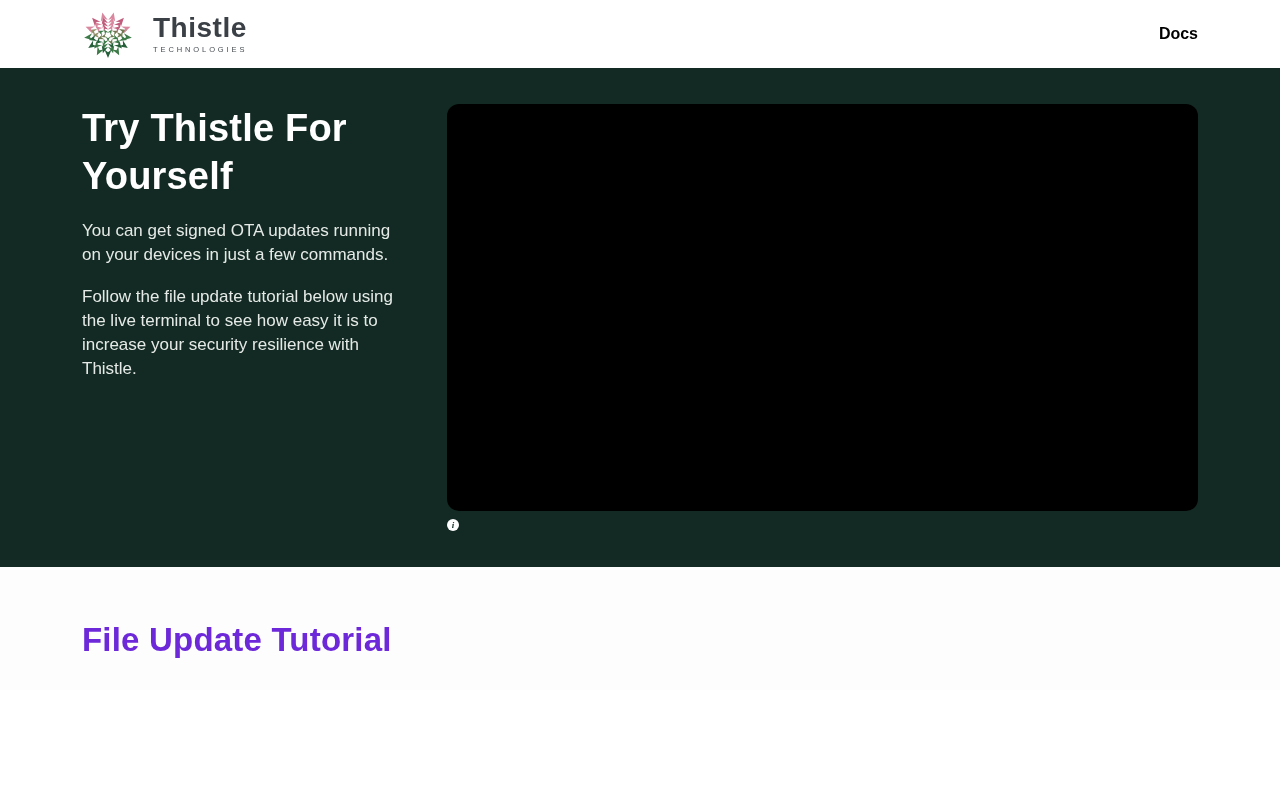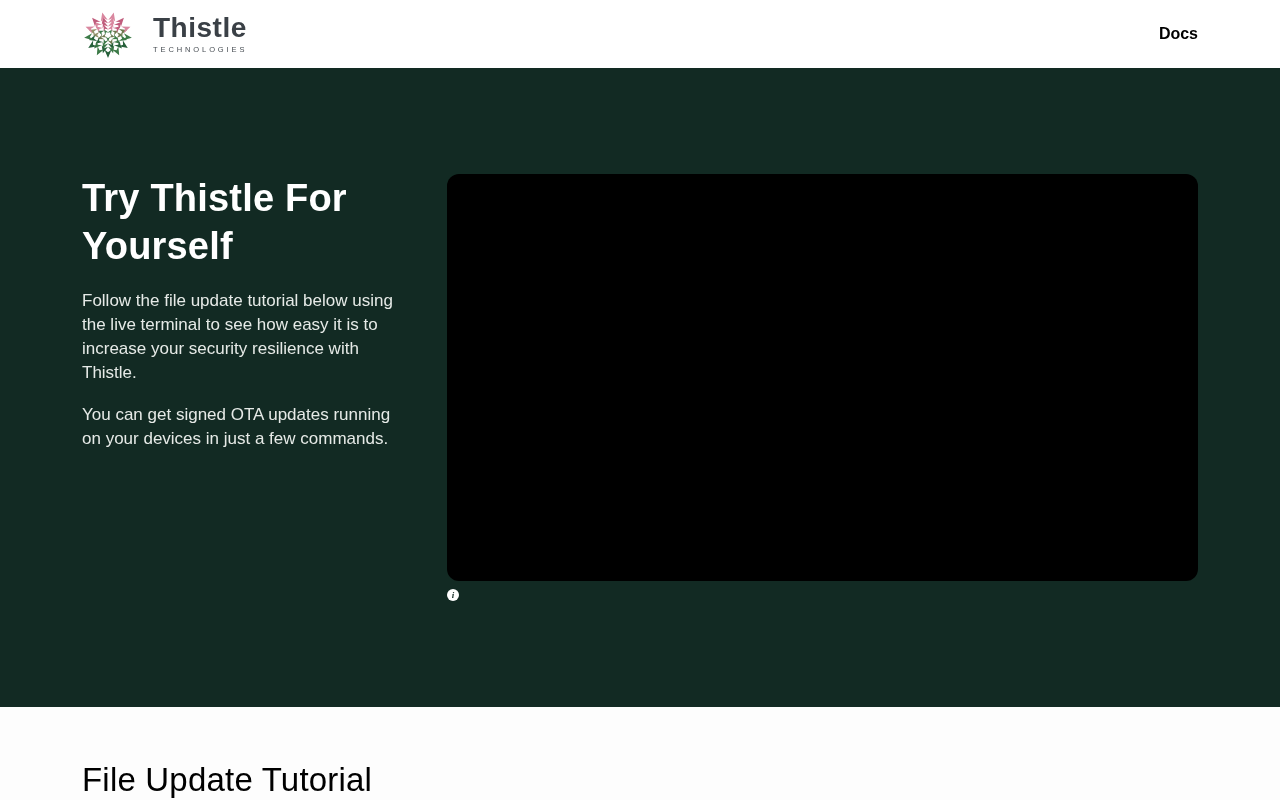--- a/index.html
+++ b/index.html
@@ -22,21 +22,21 @@
   .header{background:#ffffff;height:68px;}
   .header-inner{display:flex;align-items:center;justify-content:space-between;height:100%;}
   .brand{display:flex;align-items:center;gap:19px;text-decoration:none;cursor:pointer;}
   .logo{width:52px;height:54px;flex:none;}
   .brand-text{display:flex;flex-direction:column;}
   .brand-name{font-size:28px;font-weight:700;color:#3a4046;line-height:1;letter-spacing:0.5px;}
   .brand-tagline{font-size:7.5px;font-weight:400;color:#464c52;letter-spacing:2.9px;margin-top:3px;}
   .nav-link{font-size:16px;font-weight:700;color:#000000;text-decoration:none;cursor:pointer;}
 
   
-  .hero{background:var(--hero-bg);padding:106px 0;}
+  .hero{background:var(--hero-bg);padding:36px 0;}
   .hero-inner{display:flex;gap:45px;}
   .hero-copy{width:320px;flex:none;}
   .hero-copy h1{
     margin:0;font-size:38px;line-height:48px;font-weight:700;color:#ffffff;letter-spacing:0.2px;
   }
   .hero-copy p{margin:19px 0 0;font-size:17px;line-height:24px;color:#e6eae7;}
   .hero-copy p + p{margin-top:18px;}
   .hero-console{flex:1;min-width:0;}
   .terminal{height:407px;background:var(--terminal-bg);border-radius:12px;cursor:text;}
   .console-note{
@@ -45,21 +45,21 @@
   }
   .info-icon{
     width:12px;height:12px;flex:none;background:#ffffff;color:var(--hero-bg);
     border-radius:50%;font-size:9px;font-weight:700;
     display:inline-flex;align-items:center;justify-content:center;
     font-family:"Liberation Serif", serif;font-style:italic;
   }
 
   
   .tutorial{background:#fdfdfd;padding:54px 0 31px;}
-  .tutorial h2{margin:0;font-size:33px;font-weight:400;color:#000000;letter-spacing:0.2px;}
+  .tutorial h2{margin:0;font-size:33px;font-weight:700;color:#6d28d9;letter-spacing:0.2px;}
   .tutorial-intro{margin:13px 0 0;font-size:17px;line-height:24px;color:#2e343b;}
   .tutorial-intro a{color:var(--link);text-decoration:underline;cursor:pointer;}
 </style>
 </head>
 <body>
 
 <div class="page">
 
   <header class="header">
     <div class="container header-inner">
@@ -124,22 +124,22 @@
       <nav class="nav">
         <a class="nav-link">Docs</a>
       </nav>
     </div>
   </header>
 
   <section class="hero">
     <div class="container hero-inner">
       <div class="hero-copy">
         <h1>Try Thistle For Yourself</h1>
+        <p>You can get signed OTA updates running on your devices in just a few commands.</p>
         <p>Follow the file update tutorial below using the live terminal to see how easy it is to increase your security resilience with Thistle.</p>
-        <p>You can get signed OTA updates running on your devices in just a few commands.</p>
       </div>
       <div class="hero-console">
         <div class="terminal"></div>
         <div class="console-note">
           <span class="info-icon">i</span>
         </div>
       </div>
     </div>
   </section>
 

